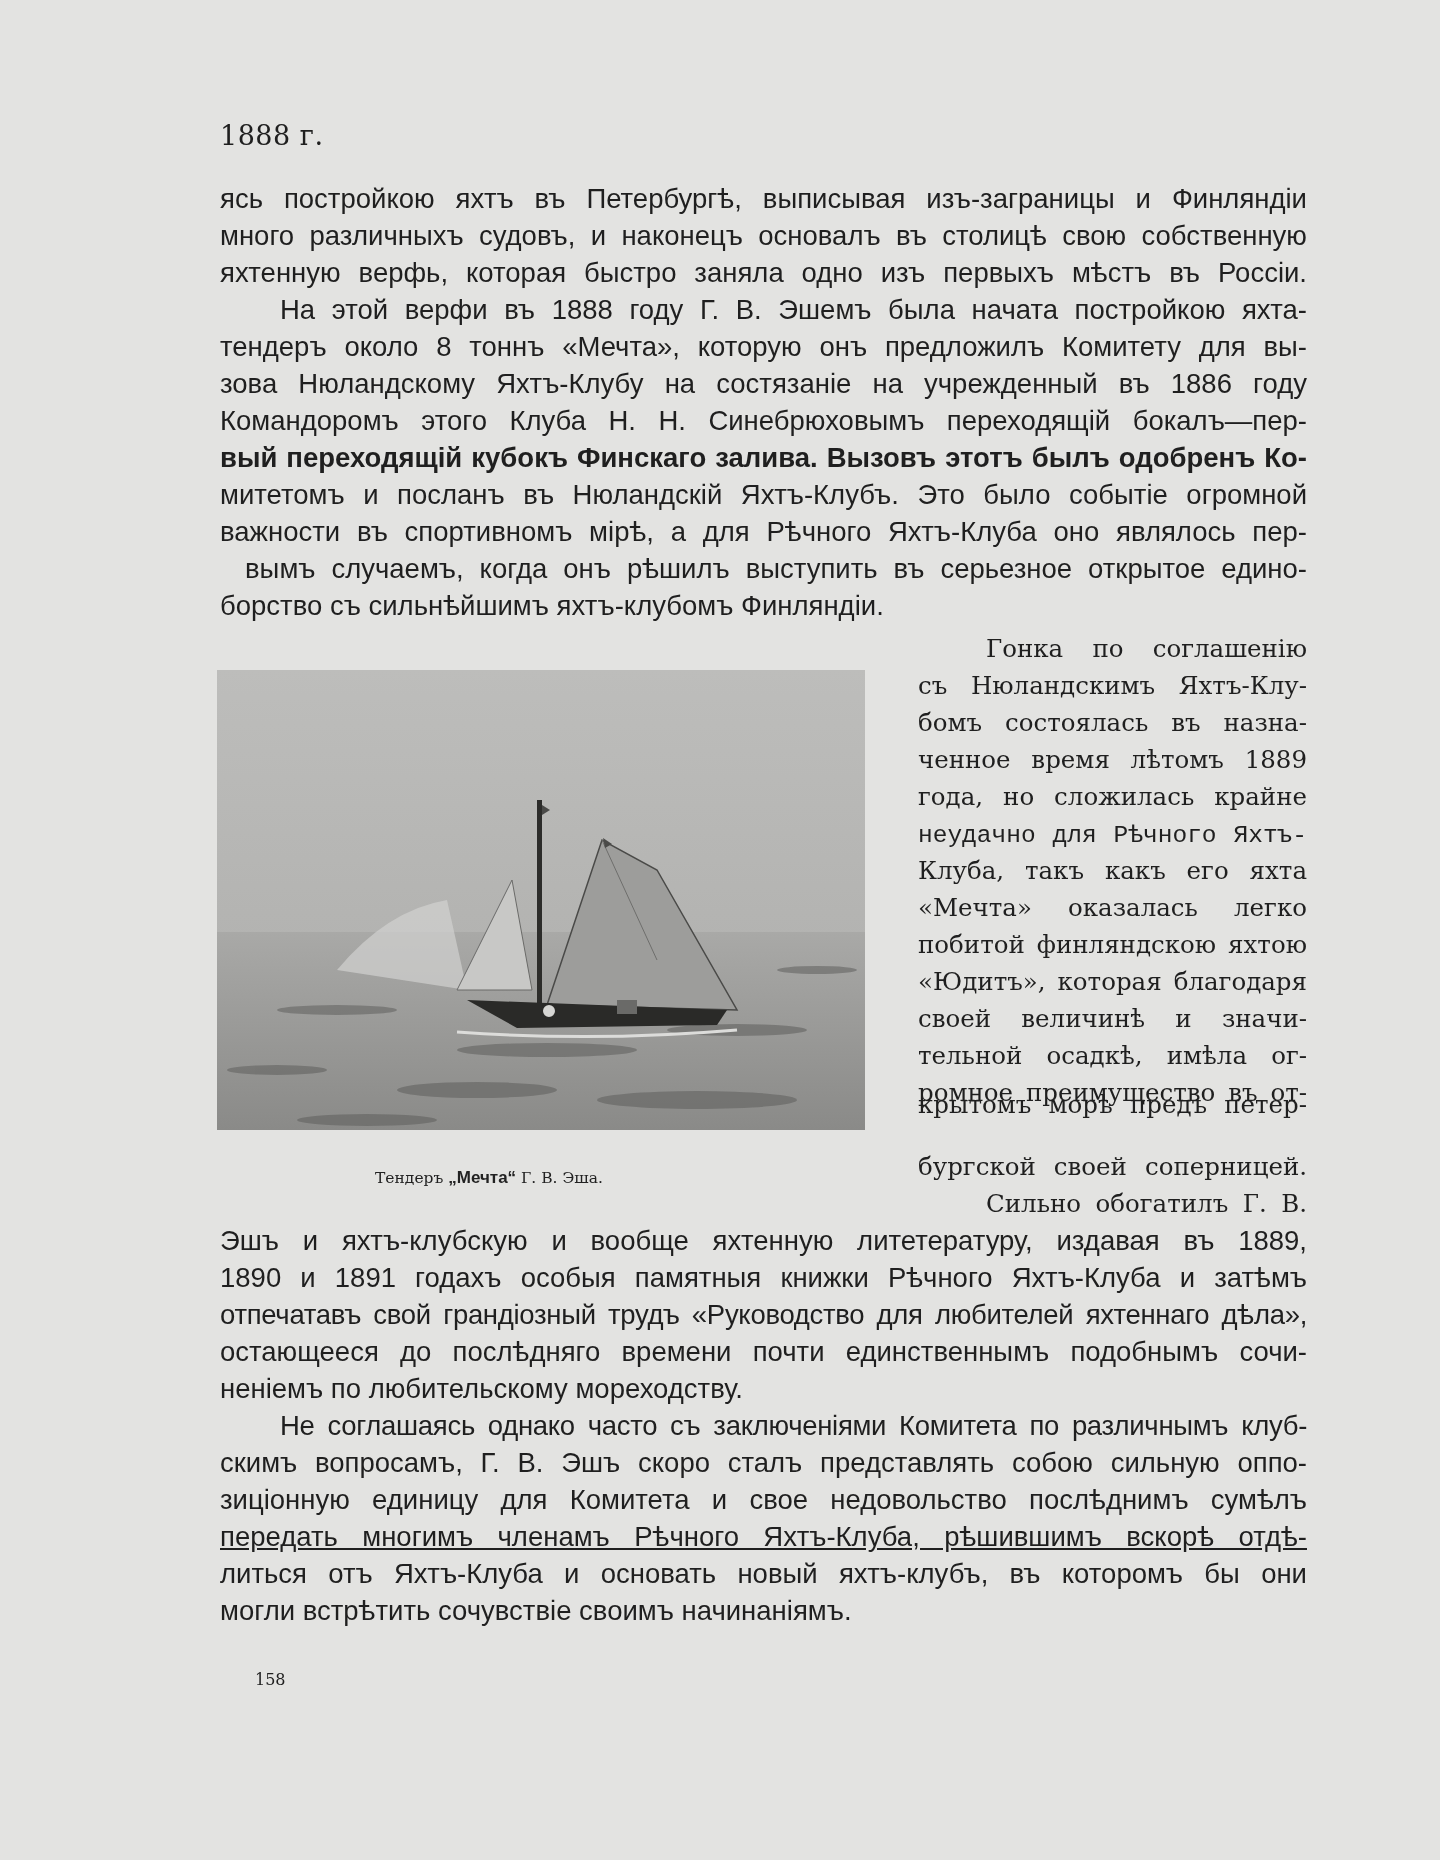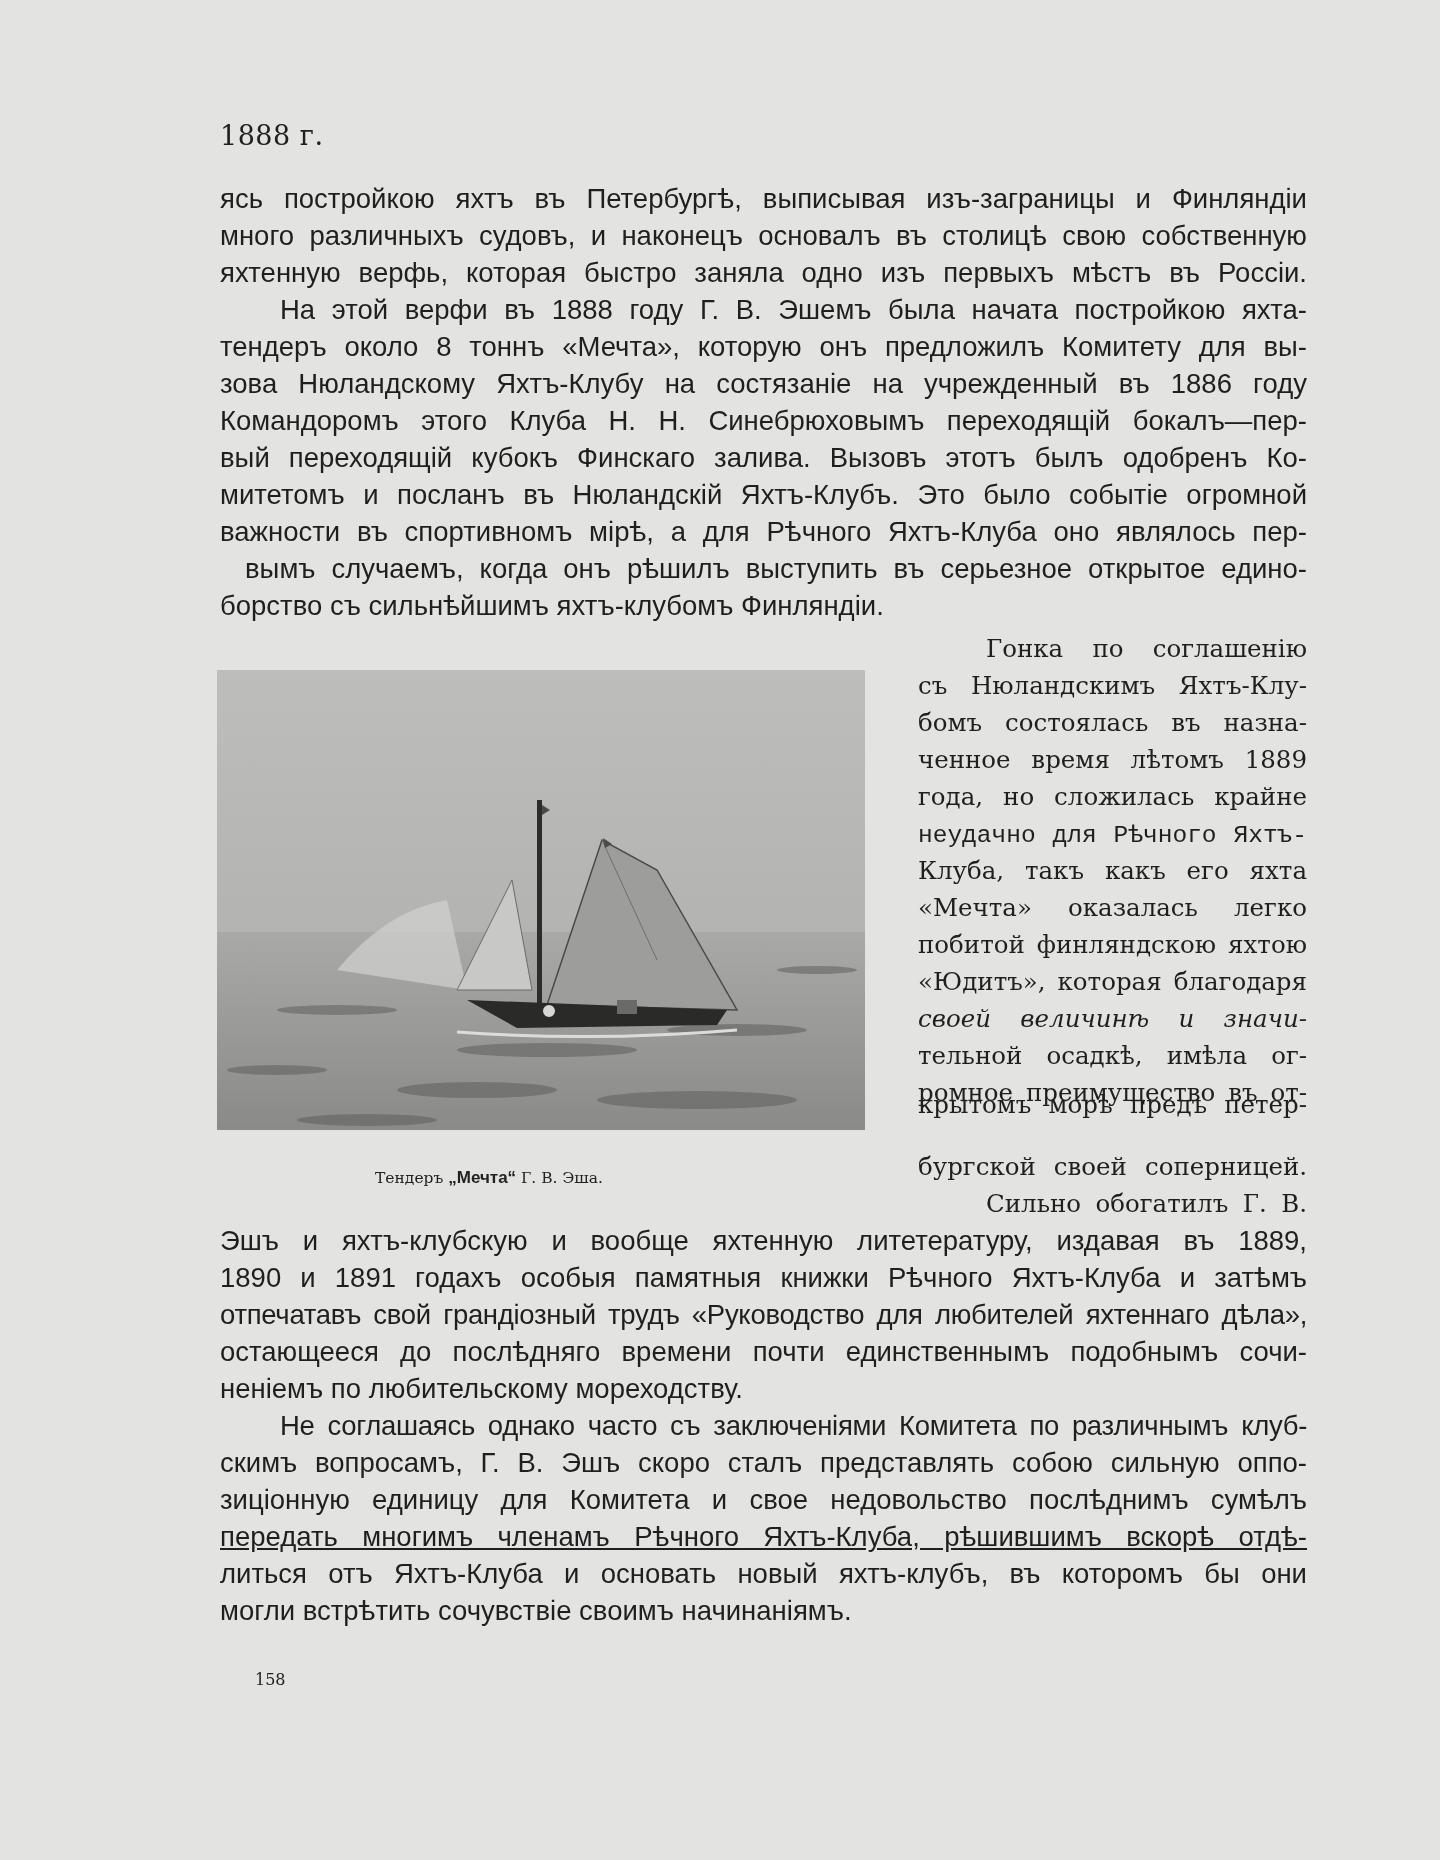--- a/index.html
+++ b/index.html
@@ -59,21 +59,21 @@
 <div class="page-header">1888 г.</div>
 
 <div class="main-block">
   <div class="line" style="top:180px"><span style="white-space: nowrap; word-spacing: 0px;">ясь постройкою яхтъ въ Петербургѣ, выписывая изъ-заграницы и Финляндіи</span></div>
   <div class="line" style="top:217px"><span style="white-space: nowrap; word-spacing: 0px;">много различныхъ судовъ, и наконецъ основалъ въ столицѣ свою собственную</span></div>
   <div class="line" style="top:254px"><span style="white-space: nowrap; word-spacing: 0px;">яхтенную верфь, которая быстро заняла одно изъ первыхъ мѣстъ въ Россіи.</span></div>
   <div class="line indent" style="top:291px"><span style="white-space: nowrap; word-spacing: 0px;">На этой верфи въ 1888 году Г. В. Эшемъ была начата постройкою яхта-</span></div>
   <div class="line" style="top:328px"><span style="white-space: nowrap; word-spacing: 0px;">тендеръ около 8 тоннъ «Мечта», которую онъ предложилъ Комитету для вы-</span></div>
   <div class="line" style="top:365px"><span style="white-space: nowrap; word-spacing: 0px;">зова Нюландскому Яхтъ-Клубу на состязаніе на учрежденный въ 1886 году</span></div>
   <div class="line" style="top:402px"><span style="white-space: nowrap; word-spacing: 0px;">Командоромъ этого Клуба Н. Н. Синебрюховымъ переходящій бокалъ—пер-</span></div>
-  <div class="line" style="top:439px"><span style="white-space: nowrap; word-spacing: 0px;">вый переходящій кубокъ Финскаго залива. Вызовъ этотъ былъ одобренъ Ко-</span></div>
+  <div class="line" style="top:439px"><span style="white-space: nowrap; word-spacing: 0px; font-weight: bold;">вый переходящій кубокъ Финскаго залива. Вызовъ этотъ былъ одобренъ Ко-</span></div>
   <div class="line" style="top:476px"><span style="white-space: nowrap; word-spacing: 0px;">митетомъ и посланъ въ Нюландскій Яхтъ-Клубъ. Это было событіе огромной</span></div>
   <div class="line" style="top:513px"><span style="white-space: nowrap; word-spacing: 0px;">важности въ спортивномъ мірѣ, а для Рѣчного Яхтъ-Клуба оно являлось пер-</span></div>
   <div class="line" style="top:550px"><span style="white-space: nowrap; word-spacing: 0px; margin-left: 25px;">вымъ случаемъ, когда онъ рѣшилъ выступить въ серьезное открытое едино-</span></div>
   <div class="line last" style="top:587px"><span style="white-space: nowrap;">борство съ сильнѣйшимъ яхтъ-клубомъ Финляндіи.</span></div>
 </div>
 
 <div class="photo">
   <svg width="648" height="460" viewBox="0 0 648 460">
     <defs>
       <linearGradient id="sky" x1="0" y1="0" x2="0" y2="1">
@@ -127,21 +127,21 @@
   <div class="line serif indent" style="top:630px"><span style="white-space: nowrap; word-spacing: 0px;">Гонка по соглашенію</span></div>
   <div class="line serif" style="top:667px"><span style="white-space: nowrap; word-spacing: 0px;">съ Нюландскимъ Яхтъ-Клу-</span></div>
   <div class="line serif" style="top:704px"><span style="white-space: nowrap; word-spacing: 0px;">бомъ состоялась въ назна-</span></div>
   <div class="line serif" style="top:741px"><span style="white-space: nowrap; word-spacing: 0px;">ченное время лѣтомъ 1889</span></div>
   <div class="line serif" style="top:778px"><span style="white-space: nowrap; word-spacing: 0px;">года, но сложилась крайне</span></div>
   <div class="line serif" style="top:815px"><span style="white-space: nowrap; word-spacing: 0px; font-family: Liberation Mono, monospace;">неудачно для Рѣчного Яхтъ-</span></div>
   <div class="line serif" style="top:852px"><span style="white-space: nowrap; word-spacing: 0px;">Клуба, такъ какъ его яхта</span></div>
   <div class="line serif" style="top:889px"><span style="white-space: nowrap; word-spacing: 0px;">«Мечта» оказалась легко</span></div>
   <div class="line serif" style="top:926px"><span style="white-space: nowrap; word-spacing: 0px;">побитой финляндскою яхтою</span></div>
   <div class="line serif" style="top:963px"><span style="white-space: nowrap; word-spacing: 0px;">«Юдитъ», которая благодаря</span></div>
-  <div class="line serif" style="top:1000px"><span style="white-space: nowrap; word-spacing: 0px; font-style: italic;">своей величинѣ и значи-</span></div>
+  <div class="line serif" style="top:1000px"><span style="white-space: nowrap; word-spacing: 0px;">своей величинѣ и значи-</span></div>
   <div class="line serif" style="top:1037px"><span style="white-space: nowrap; word-spacing: 0px;">тельной осадкѣ, имѣла ог-</span></div>
   <div class="line serif" style="top:1074px"><span style="white-space: nowrap; word-spacing: 0px;">ромное преимущество въ от-</span></div>
   <div class="line serif" style="top:1086px"><span style="white-space: nowrap; word-spacing: 0px;">крытомъ морѣ предъ петер-</span></div>
   <div class="line serif" style="top:1148px"><span style="white-space: nowrap; word-spacing: 0px; margin-top: 12px;">бургской своей соперницей.</span></div>
   <div class="line serif indent" style="top:1185px"><span style="white-space: nowrap; word-spacing: 0px;">Сильно обогатилъ Г. В.</span></div>
 </div>
 
 <div class="bottom-block">
   <div class="line" style="top:1222px"><span style="white-space: nowrap; word-spacing: 0px;">Эшъ и яхтъ-клубскую и вообще яхтенную литетературу, издавая въ 1889,</span></div>
   <div class="line" style="top:1259px"><span style="white-space: nowrap; word-spacing: 0px;">1890 и 1891 годахъ особыя памятныя книжки Рѣчного Яхтъ-Клуба и затѣмъ</span></div>

